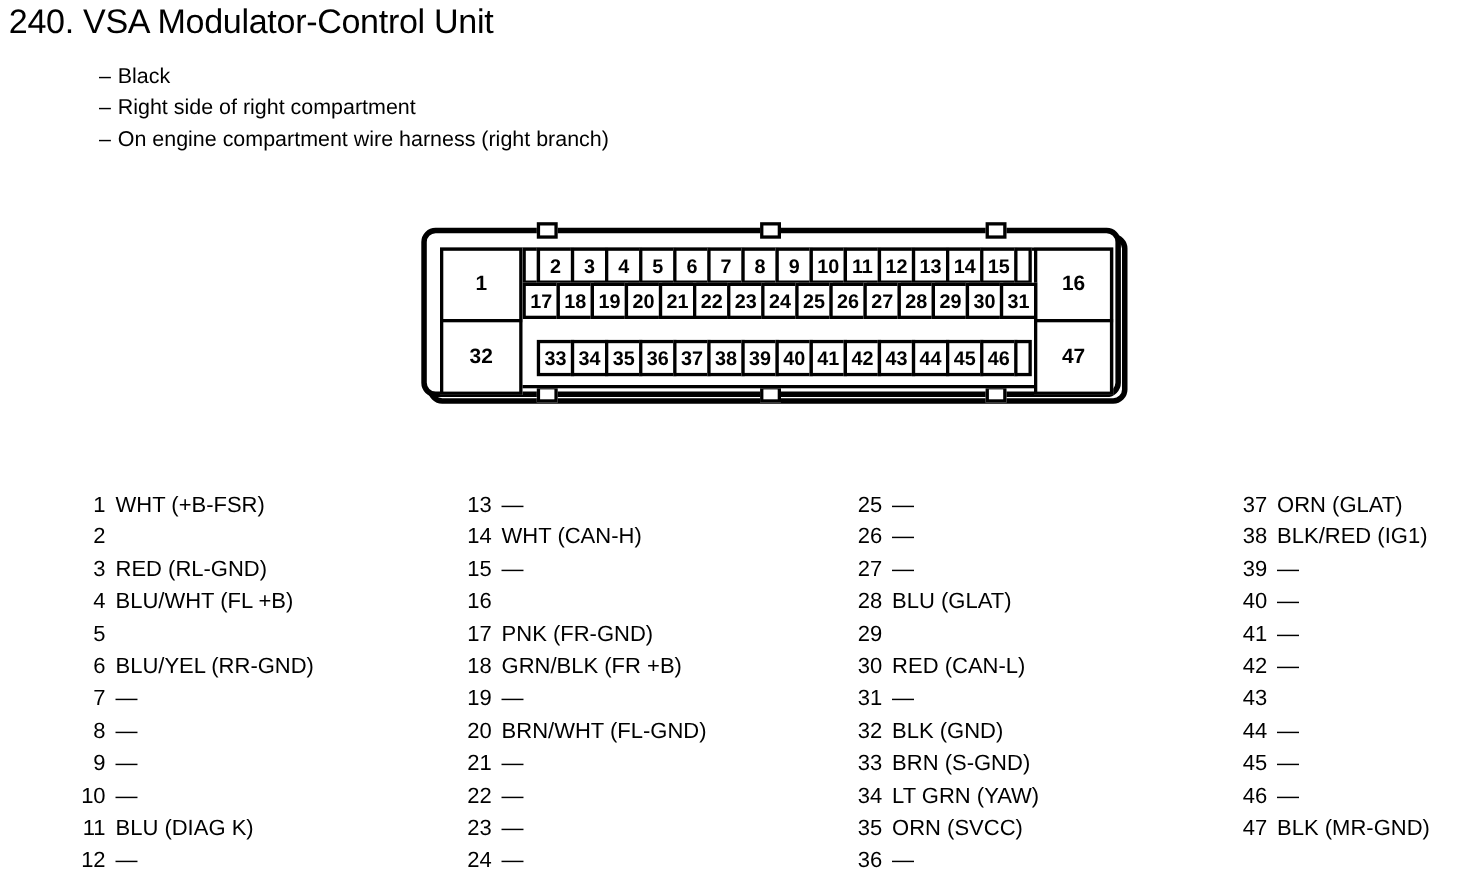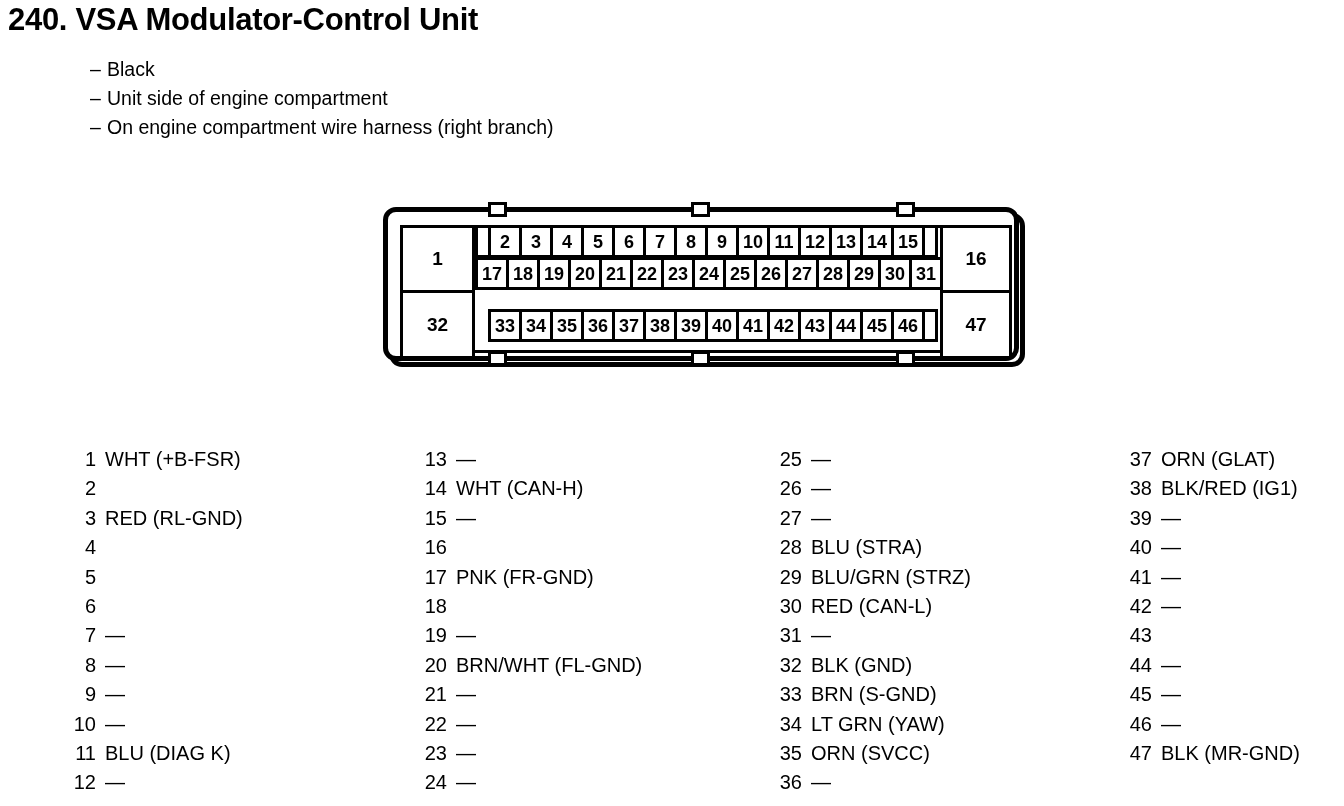--- a/index.html
+++ b/index.html
@@ -15,21 +15,21 @@
     color: #000000;
     overflow: hidden;
   }
 
   
   #page-title {
     position: absolute;
     left: 8px;
     top: 2px;
     font-size: 31px;
-    font-weight: bold;
+    font-weight: normal;
     letter-spacing: -0.3px;
     white-space: nowrap;
   }
   #bullet-list {
     position: absolute;
     left: 90px;
     top: 55px;
   }
   .bullet-row {
     display: flex;
@@ -163,21 +163,21 @@
 
 <div id="page-title">240.  VSA Modulator-Control Unit</div>
 
 <div id="bullet-list">
     <div class="bullet-row">
       <span class="bullet-dash">–</span>
       <span>Black</span>
     </div>
     <div class="bullet-row">
       <span class="bullet-dash">–</span>
-      <span>Unit side of engine compartment</span>
+      <span>Right side of right compartment</span>
     </div>
     <div class="bullet-row">
       <span class="bullet-dash">–</span>
       <span>On engine compartment wire harness (right branch)</span>
     </div>
   </div>
 
 <div id="connector">
   <div class="shell-back"></div>
   <div class="shell-front">
@@ -258,26 +258,28 @@
       </div>
       <div class="pin-row">
         <span class="pin-num">2</span>
       </div>
       <div class="pin-row">
         <span class="pin-num">3</span>
         <span class="pin-label">RED (RL-GND)</span>
       </div>
       <div class="pin-row">
         <span class="pin-num">4</span>
+        <span class="pin-label">BLU/WHT (FL +B)</span>
       </div>
       <div class="pin-row">
         <span class="pin-num">5</span>
       </div>
       <div class="pin-row">
         <span class="pin-num">6</span>
+        <span class="pin-label">BLU/YEL (RR-GND)</span>
       </div>
       <div class="pin-row">
         <span class="pin-num">7</span>
         <span class="pin-label">—</span>
       </div>
       <div class="pin-row">
         <span class="pin-num">8</span>
         <span class="pin-label">—</span>
       </div>
       <div class="pin-row">
@@ -312,20 +314,21 @@
       </div>
       <div class="pin-row">
         <span class="pin-num">16</span>
       </div>
       <div class="pin-row">
         <span class="pin-num">17</span>
         <span class="pin-label">PNK (FR-GND)</span>
       </div>
       <div class="pin-row">
         <span class="pin-num">18</span>
+        <span class="pin-label">GRN/BLK (FR +B)</span>
       </div>
       <div class="pin-row">
         <span class="pin-num">19</span>
         <span class="pin-label">—</span>
       </div>
       <div class="pin-row">
         <span class="pin-num">20</span>
         <span class="pin-label">BRN/WHT (FL-GND)</span>
       </div>
       <div class="pin-row">
@@ -353,25 +356,24 @@
       <div class="pin-row">
         <span class="pin-num">26</span>
         <span class="pin-label">—</span>
       </div>
       <div class="pin-row">
         <span class="pin-num">27</span>
         <span class="pin-label">—</span>
       </div>
       <div class="pin-row">
         <span class="pin-num">28</span>
-        <span class="pin-label">BLU (STRA)</span>
+        <span class="pin-label">BLU (GLAT)</span>
       </div>
       <div class="pin-row">
         <span class="pin-num">29</span>
-        <span class="pin-label">BLU/GRN (STRZ)</span>
       </div>
       <div class="pin-row">
         <span class="pin-num">30</span>
         <span class="pin-label">RED (CAN-L)</span>
       </div>
       <div class="pin-row">
         <span class="pin-num">31</span>
         <span class="pin-label">—</span>
       </div>
       <div class="pin-row">

